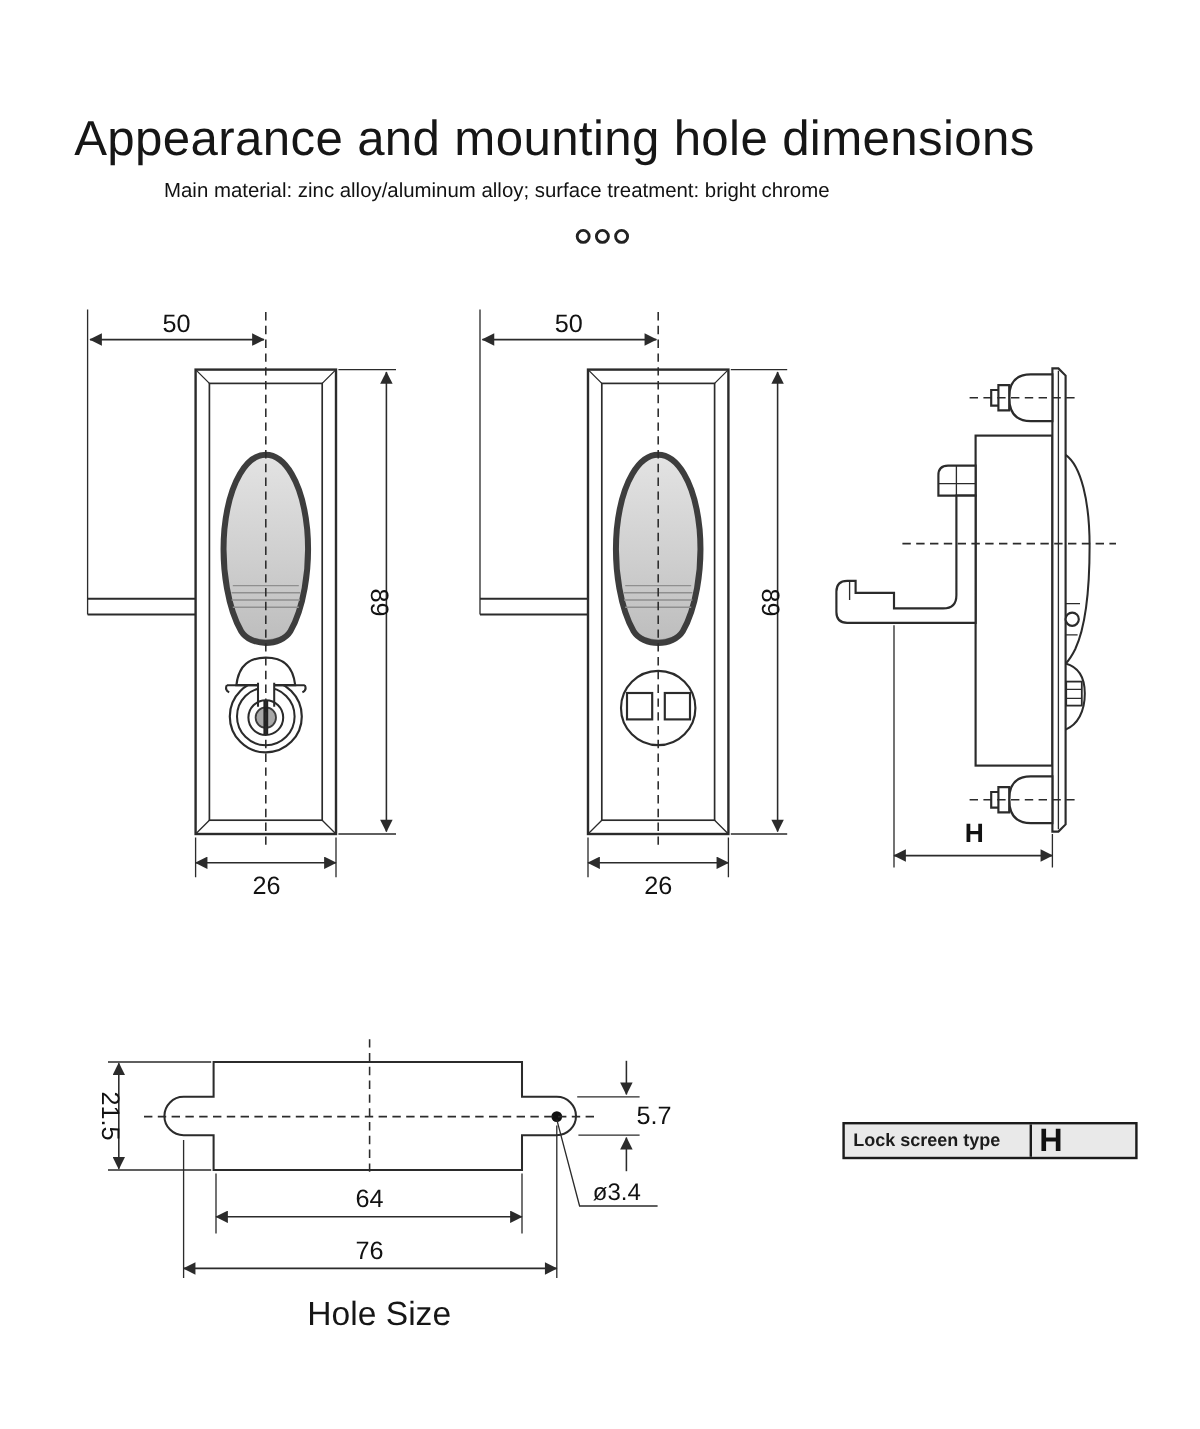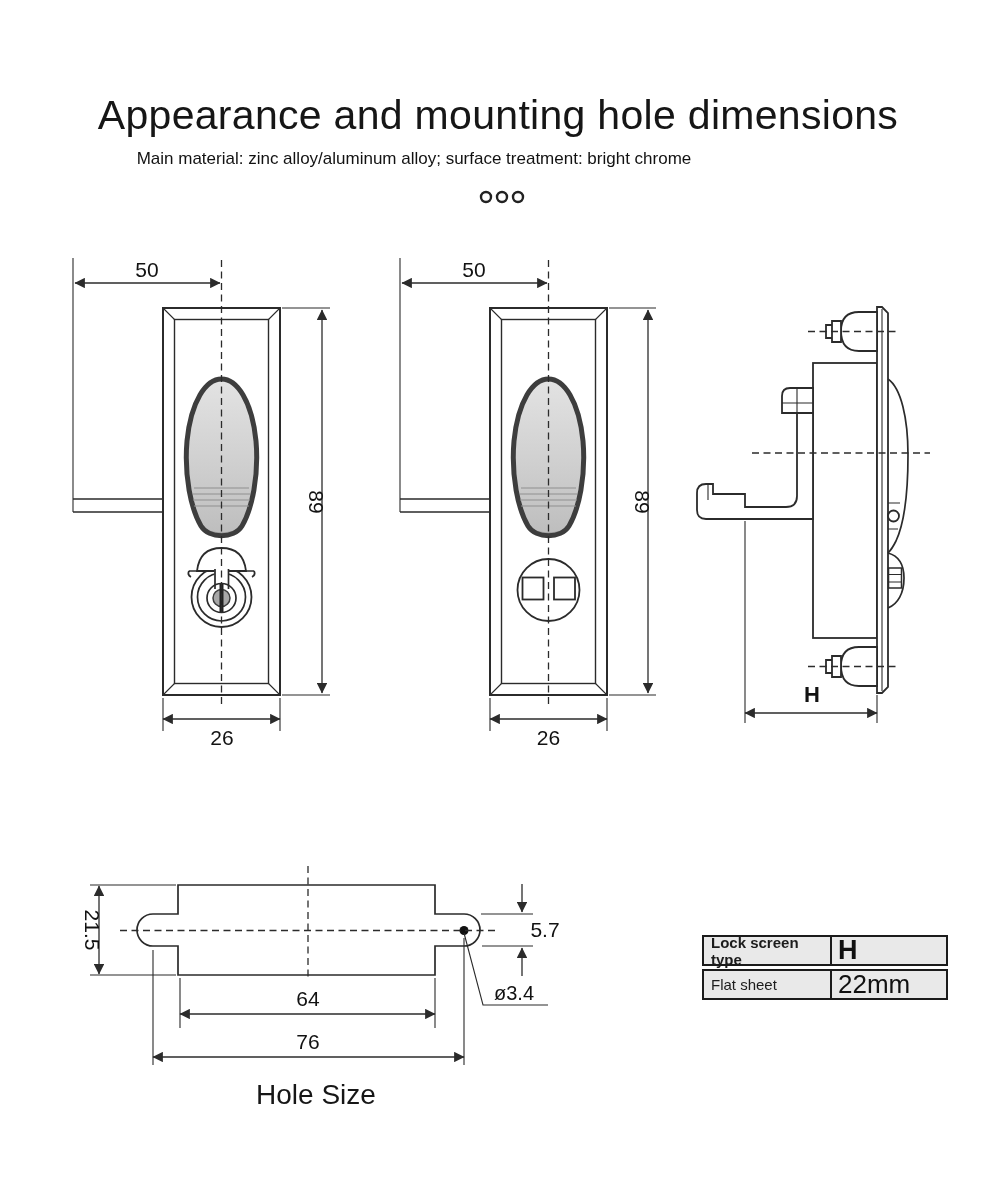--- a/index.html
+++ b/index.html
@@ -1,32 +1,32 @@
 <!DOCTYPE html>
 <html><head>
 <meta charset="utf-8">
 <style>
   html,body{margin:0;padding:0;background:#fff;}
   body{width:1000px;height:1191px;position:relative;font-family:"Liberation Sans",sans-serif;color:#141414;overflow:hidden;}
   .abs{position:absolute;}
-  .title{top:92px;left:0;width:924px;text-align:center;font-size:41px;font-weight:500;color:#161616;letter-spacing:.3px;margin-left:36px;}
+  .title{top:92px;left:0;width:924px;text-align:center;font-size:41px;font-weight:500;color:#161616;letter-spacing:.3px;}
   .subtitle{top:149px;left:0;width:828px;text-align:center;font-size:17px;font-weight:400;color:#121212;}
   svg{position:absolute;top:0;left:0;}
   .ln{stroke:#2b2b2b;stroke-width:1.7;fill:none;}
   .lw{stroke:#2b2b2b;stroke-width:1.8;fill:#fff;}
   .thin{stroke:#2b2b2b;stroke-width:1.1;fill:none;}
   .dim{stroke:#2b2b2b;stroke-width:1.3;fill:none;}
   .dash{stroke:#2b2b2b;stroke-width:1.3;fill:none;stroke-dasharray:7 4.5;}
   .txt{font-family:"Liberation Sans",sans-serif;font-size:21px;fill:#121212;text-anchor:middle;}
   .txtb{font-family:"Liberation Sans",sans-serif;font-size:22px;font-weight:600;fill:#121212;text-anchor:middle;}
   .cap{font-family:"Liberation Sans",sans-serif;font-size:28px;fill:#161616;text-anchor:middle;}
   
   .spec-table{left:702px;top:935px;width:246px;}
   .srow{display:flex;height:31px;border:2px solid #1b1b1b;background:#e9e9e9;margin-bottom:3px;box-sizing:border-box;}
-  .c1{width:128px;border-right:2px solid #1b1b1b;display:flex;align-items:center;padding-left:7px;box-sizing:border-box;font-size:15px;color:#1c1c1c;}
+  .c1{width:156px;border-right:2px solid #1b1b1b;display:flex;align-items:center;padding-left:7px;box-sizing:border-box;font-size:15px;color:#1c1c1c;}
   .c2{flex:1;display:flex;align-items:center;padding-left:6px;font-size:26px;color:#111;}
   .hrow .c1{font-weight:700;font-size:15px;}
   .hrow .c2{font-weight:700;font-size:27px;}
 </style>
 </head>
 <body>
 
 <div class="abs title">Appearance and mounting hole dimensions</div>
 <div class="abs subtitle">Main material: zinc alloy/aluminum alloy; surface treatment: bright chrome</div>
 
@@ -164,17 +164,13 @@
     <text class="txt" x="514" y="1000" style="font-size:20px">ø3.4</text>
     <text class="cap" x="316" y="1104">Hole Size</text>
   </g>
 </svg>
 
 <div class="abs spec-table">
   <div class="srow hrow">
     <div class="c1">Lock screen type</div>
     <div class="c2">H</div>
   </div>
-  <div class="srow">
-    <div class="c1">Flat sheet</div>
-    <div class="c2">22mm</div>
-  </div>
 </div>
 
 </body></html>

